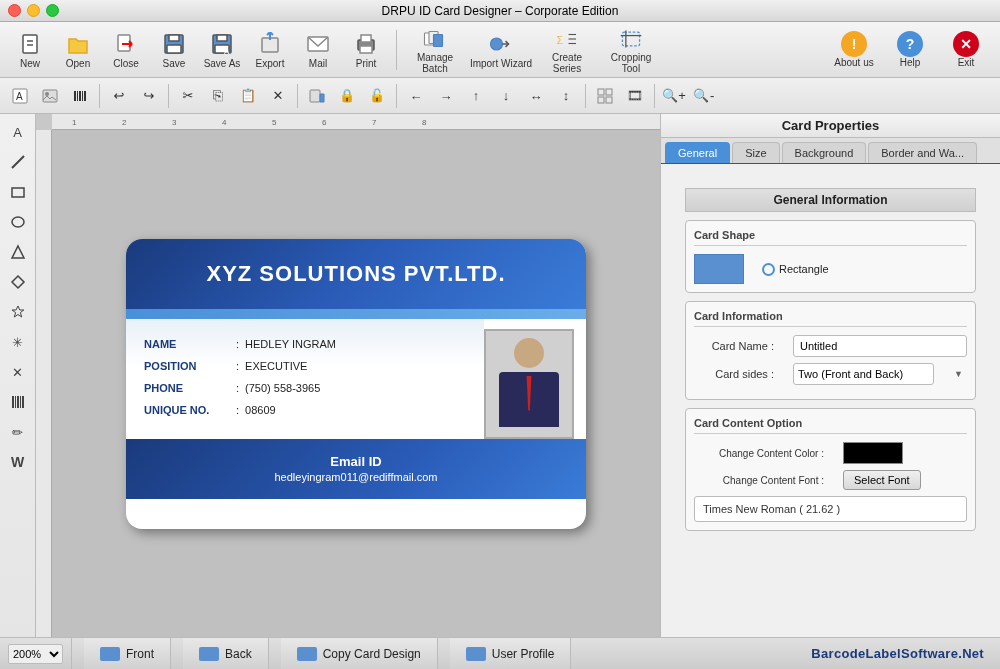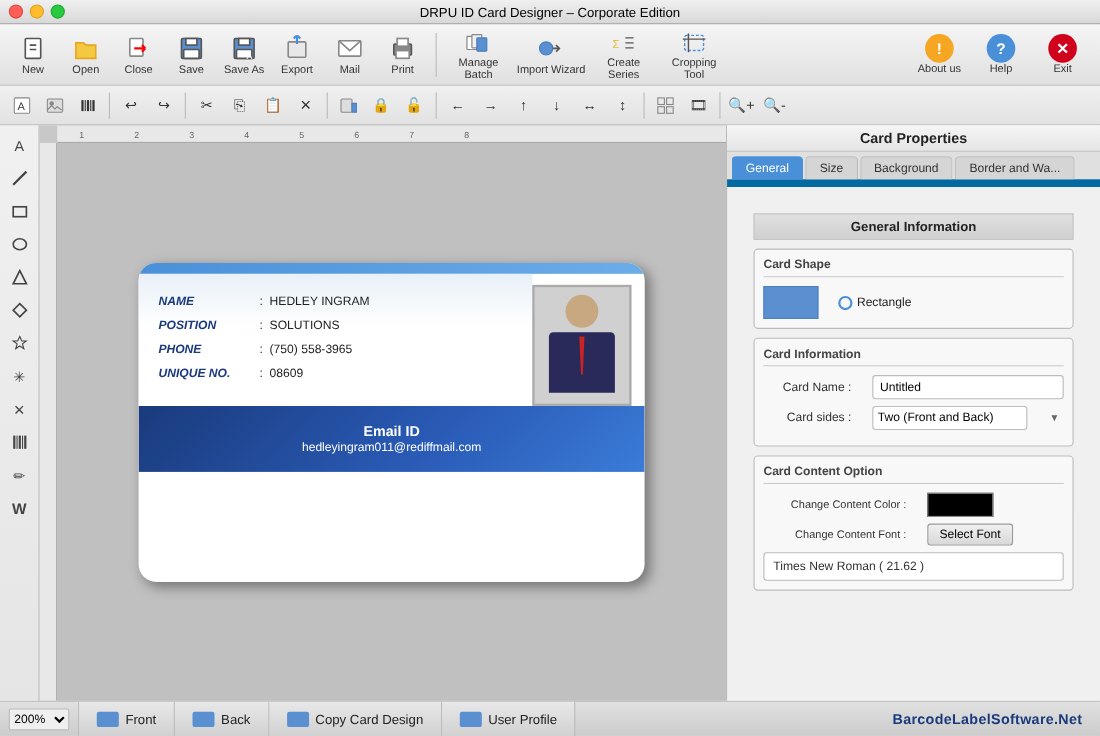--- a/index.html
+++ b/index.html
@@ -167,21 +167,21 @@
       display: flex;
       position: relative;
     }
     #card-left {
       flex: 1;
       padding: 14px 16px;
       background: linear-gradient(to bottom, #e8f0f8 0%, #ffffff 40%);
     }
     #card-left table { border-collapse: collapse; }
     #card-left td { padding: 5px 2px; font-size: 11px; color: #222; }
-    #card-left td.label { font-weight: bold; color: #1a3a7c; width: 90px; font-style: italic; }
+    #card-left td.label { font-weight: bold; color: #1a3a7c; width: 90px; }
     #card-left td.colon { padding: 0 4px; }
     #card-photo {
       width: 90px;
       margin: 10px 12px 0 0;
       background: #d0d0d0;
       height: 110px;
       border: 2px solid #aaa;
       display: flex;
       align-items: center;
       justify-content: center;
@@ -238,21 +238,21 @@
       border-bottom: 1px solid #bbb;
       padding: 4px 8px;
       text-align: center;
       font-weight: bold;
       font-size: 13px;
       color: #222;
     }
     #tabs {
       display: flex;
       background: #e0e0e0;
-      border-bottom: 7px solid #0369a1;
+      border-bottom: 1px solid #0369a1;
       padding: 4px 4px 0;
       gap: 2px;
     }
     .tab {
       padding: 4px 12px; border-radius: 4px 4px 0 0; cursor: pointer;
       font-size: 11px; border: 1px solid #bbb; border-bottom: none;
       background: #d5d5d5; color: #333;
     }
     .tab.active {
       background: #4a90d9; color: white; border-color: #4a90d9;
@@ -348,21 +348,21 @@
       color: #333;
     }
 
     
     #statusbar {
       height: 32px;
       background: linear-gradient(to bottom, #e0e0e0, #ccc);
       border-top: 1px solid #bbb;
       display: flex;
       align-items: center;
-      gap: 0;
+      gap: 12px;
     }
     .status-tab {
       height: 32px;
       padding: 0 16px;
       display: flex;
       align-items: center;
       gap: 6px;
       border-right: 1px solid #bbb;
       cursor: pointer;
       font-size: 12px;
@@ -676,34 +676,37 @@
         <span style="position:absolute;left:220px;top:4px;font-size:8px;color:#666">5</span>
         <span style="position:absolute;left:270px;top:4px;font-size:8px;color:#666">6</span>
         <span style="position:absolute;left:320px;top:4px;font-size:8px;color:#666">7</span>
         <span style="position:absolute;left:370px;top:4px;font-size:8px;color:#666">8</span>
       </div>
     </div>
     <div id="canvas-ruler-v"></div>
     <div id="canvas-content">
 
       <div id="id-card">
+        <div id="card-header">
+          <span>XYZ SOLUTIONS PVT.LTD.</span>
+        </div>
         <div id="card-deco"></div>
         <div id="card-body" style="display:flex;flex:1;">
           <div id="card-left">
             <table>
               <tbody>
                   <tr>
                 <td class="label">NAME</td>
                 <td class="colon">:</td>
                 <td>HEDLEY INGRAM</td>
               </tr>
               <tr>
                 <td class="label">POSITION</td>
                 <td class="colon">:</td>
-                <td>SOLUTIONS</td>
+                <td>EXECUTIVE</td>
               </tr>
               <tr>
                 <td class="label">PHONE</td>
                 <td class="colon">:</td>
                 <td>(750) 558-3965</td>
               </tr>
               <tr>
                 <td class="label">UNIQUE NO.</td>
                 <td class="colon">:</td>
                 <td>08609</td>

